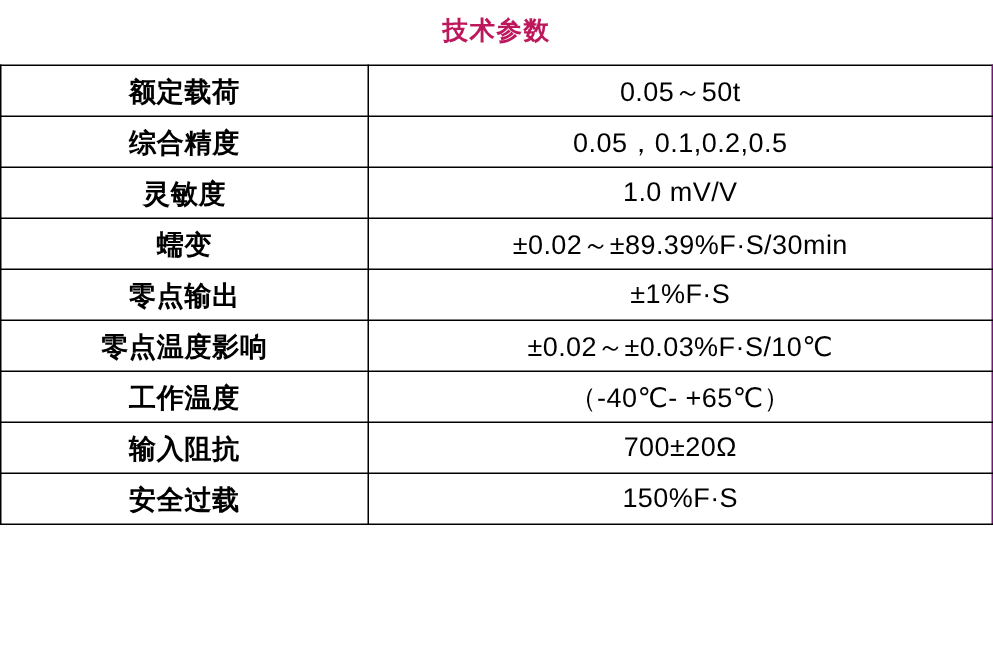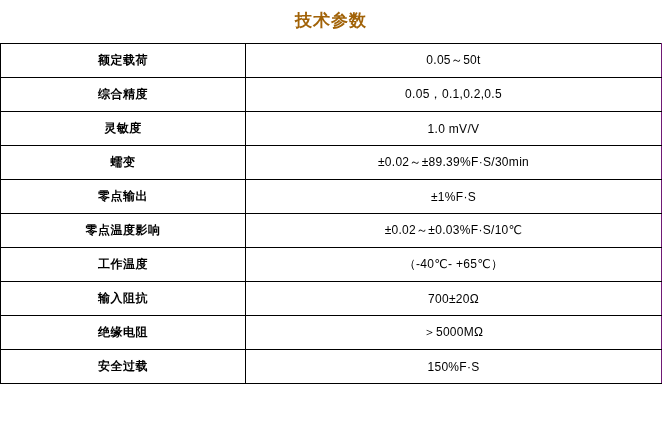--- a/index.html
+++ b/index.html
@@ -19,33 +19,33 @@
     height: 445px;
     box-sizing: border-box;
     position: relative;
   }
   .spec-title {
     text-align: center;
     font-size: 17px;
     font-weight: 700;
     letter-spacing: 1px;
     padding: 9px 0 11px 0;
-    color: #a16207;
+    color: #be185d;
   }
   table.spec-table {
     border-collapse: collapse;
     width: 662px;
     table-layout: fixed;
     border-top: 1px solid #000;
     border-bottom: 1px solid #000;
   }
   table.spec-table td {
     border: 1px solid #000;
     height: 33px;
-    font-size: 12px;
+    font-size: 18px;
     text-align: center;
     vertical-align: middle;
     padding: 0 4px;
   }
   table.spec-table td.label {
     width: 236px;
     font-weight: 700;
     letter-spacing: 0.5px;
   }
   table.spec-table td.value {
@@ -92,23 +92,19 @@
       </tr>
       <tr>
         <td class="label">工作温度</td>
         <td class="value">（-40℃- +65℃）</td>
       </tr>
       <tr>
         <td class="label">输入阻抗</td>
         <td class="value">700±20Ω</td>
       </tr>
       <tr>
-        <td class="label">绝缘电阻</td>
-        <td class="value">＞5000MΩ</td>
-      </tr>
-      <tr>
         <td class="label">安全过载</td>
         <td class="value">150%F·S</td>
       </tr>
 
     </tbody>
   </table>
 </div>
 
 </body></html>

